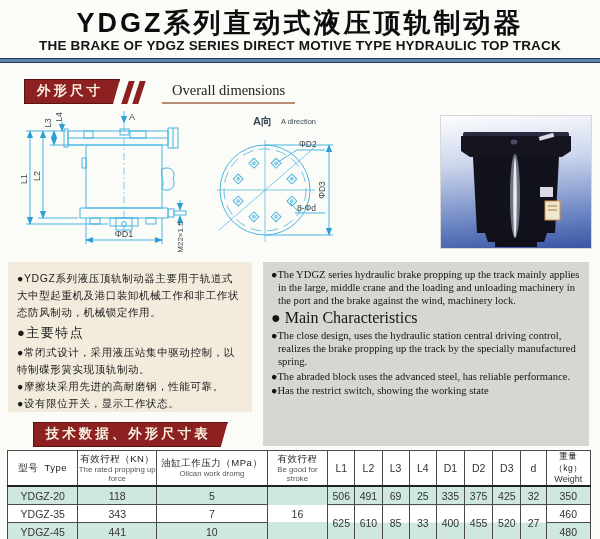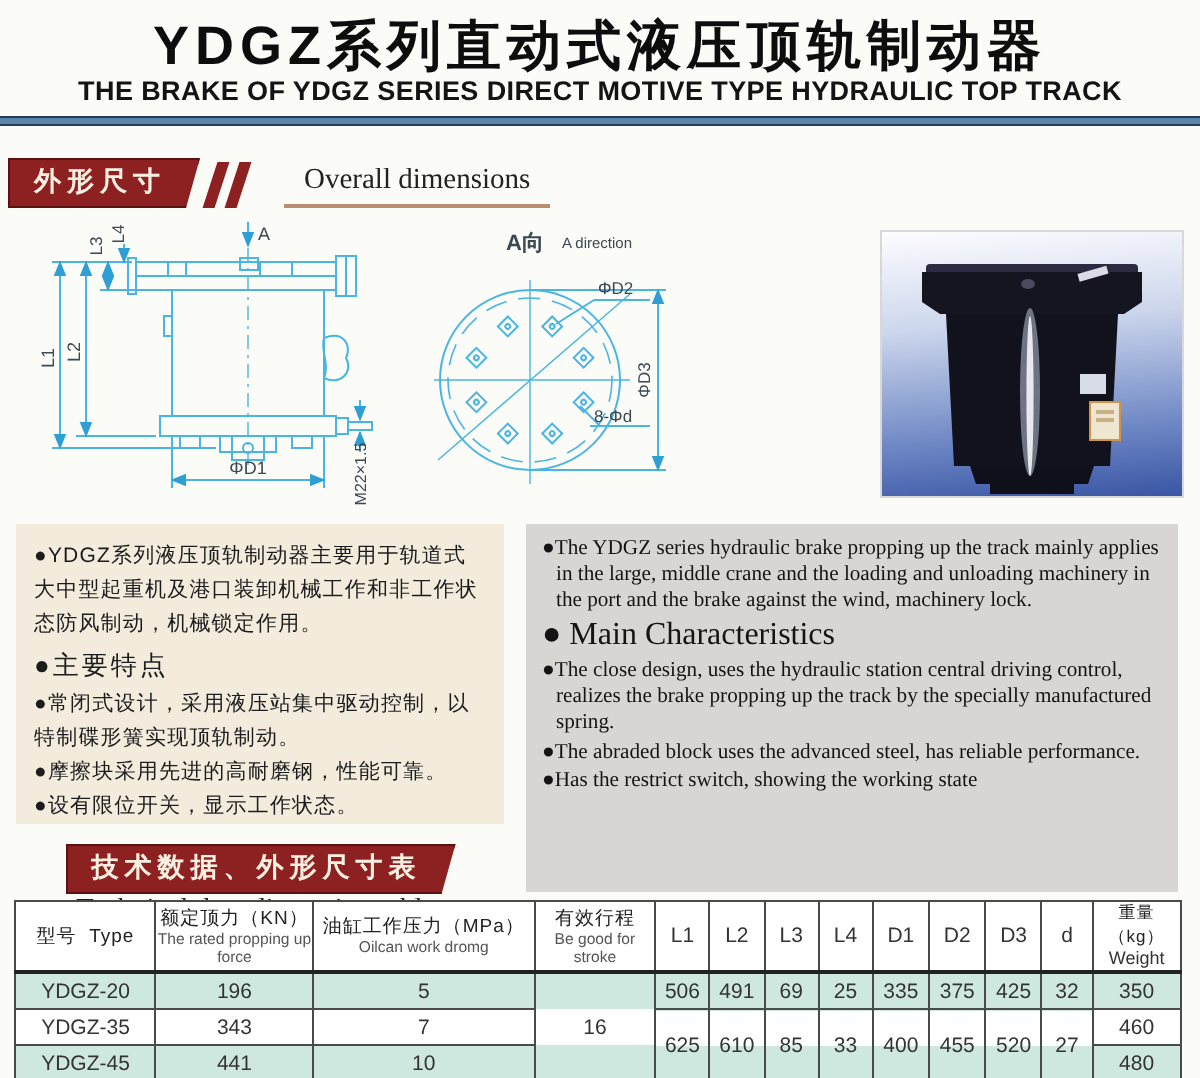--- a/index.html
+++ b/index.html
@@ -57,21 +57,21 @@
 </style>
 </head>
 <body>
 
 <div class="page">
 
   <div class="abs title">YDGZ系列直动式液压顶轨制动器</div>
   <div class="abs subtitle">THE BRAKE OF YDGZ SERIES DIRECT MOTIVE TYPE HYDRAULIC TOP TRACK</div>
   <div class="abs hrule"></div>
 
-  <div class="abs banner" style="top:80px;left:4px;">
+  <div class="abs banner" style="top:80px;left:24px;">
     <div class="banner-red">外形尺寸</div>
     <div class="stripe"></div>
     <div class="stripe"></div>
     <div class="banner-en">Overall dimensions</div>
   </div>
 
   <svg class="abs" style="top:108px;left:20px;" width="192" height="150" viewBox="0 0 192 150">
     <defs>
       <marker id="ar" viewBox="0 0 10 10" refX="9" refY="5" markerWidth="8" markerHeight="8" orient="auto-start-reverse">
         <path d="M0,1L10,5L0,9z" fill="#2e9fd4"></path>
@@ -247,21 +247,21 @@
         <col style="width:28px">
         <col style="width:25px">
       <col style="width:44px">
     </colgroup>
     <thead>
       <tr>
         <th>
             <span class="zh"><span>型号</span>&nbsp;&nbsp;<span>Type</span></span>
           </th>
         <th>
-            <span class="zh">额定顶力（KN）</span>
+            <span class="zh">有效行程（KN）</span>
             <span class="en">The rated propping up force</span>
           </th>
         <th>
             <span class="zh">油缸工作压力（MPa）</span>
             <span class="en">Oilcan work dromg</span>
           </th>
         <th>
             <span class="zh">有效行程</span>
             <span class="en">Be good for stroke</span>
           </th>
@@ -275,21 +275,21 @@
         <th class="dim">d</th>
         <th>
             <span class="zh" style="font-size:8.5px">重量（kg）</span>
             <span class="en" style="font-size:9px;color:#333">Weight</span>
           </th>
       </tr>
     </thead>
     <tbody>
       <tr class="r1">
         <td>YDGZ-20</td>
-        <td>196</td>
+        <td>118</td>
         <td>5</td>
         <td rowspan="3" class="stroke-cell">16</td>
         <td>506</td>
         <td>491</td>
         <td>69</td>
         <td>25</td>
         <td>335</td>
         <td>375</td>
         <td>425</td>
         <td>32</td>

